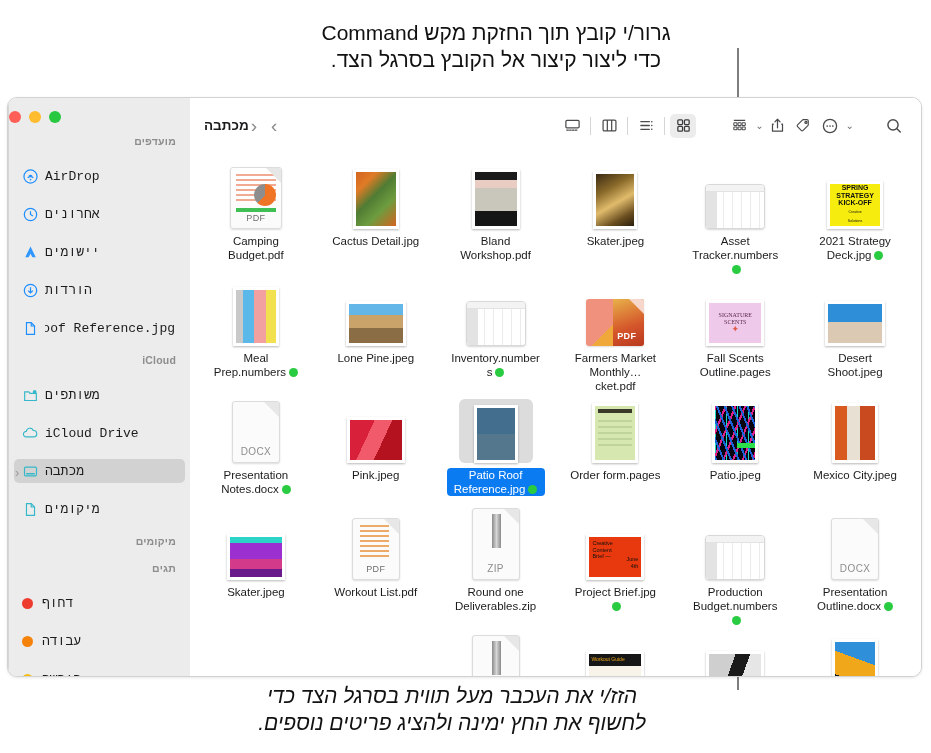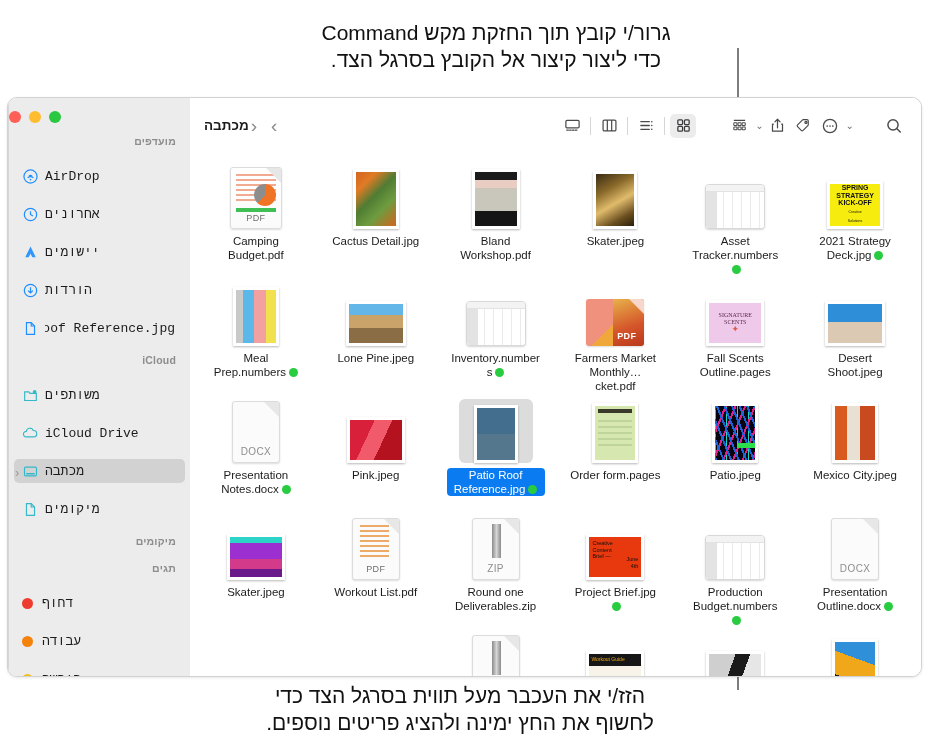--- a/index.html
+++ b/index.html
@@ -17,21 +17,21 @@
     position:absolute;
     text-align:center;
     font-size:21px;
     line-height:1.30;
     color:#111111;
     direction:rtl;
     white-space:pre-line;
     letter-spacing:0px;
   }
   #callout-top{ left:248px; top:19px; width:496px; }
-  #callout-bottom{ left:180px; top:682px; width:560px; }
+  #callout-bottom{ left:172px; top:682px; width:560px;font-style:italic; }
 
   .callout-line{position:absolute;background:#7d7d7d;}
   #callout-line-top-v{ left:737px; top:48px; width:2px; height:244px; }
   #callout-line-top-h{ left:729px; top:290px; width:10px; height:2px; }
   #callout-line-bot-v{ left:737px; top:468px; width:2px; height:222px; }
 
   
   .window{
     position:absolute;
     left:7px; top:97px;
@@ -692,21 +692,21 @@
                   repeating-linear-gradient(to bottom,#e8903a 0 2px,transparent 2px 5px);opacity:.75"></div>
                 <div class="fold"></div>
                 <div class="doc-label" style="font-size:9px;color:#6e6e6e">PDF</div>
               </div>
             </div>
             <div class="name">Workout List.pdf</div>
           </div>
 
           <div class="item">
             <div class="thumb-box">
-              <div class="thumb doc" style="width:48px;height:62px">
+              <div class="thumb doc" style="width:48px;height:72px">
                 <div style="position:absolute;left:19px;top:5px;width:9px;height:34px;background:linear-gradient(90deg,#8a8a8a,#d6d6d6,#8a8a8a)"></div>
                 <div class="fold"></div>
                 <div class="doc-label">ZIP</div>
               </div>
             </div>
             <div class="name">Round one Deliverables.zip</div>
           </div>
 
           <div class="item">
             <div class="thumb-box">

